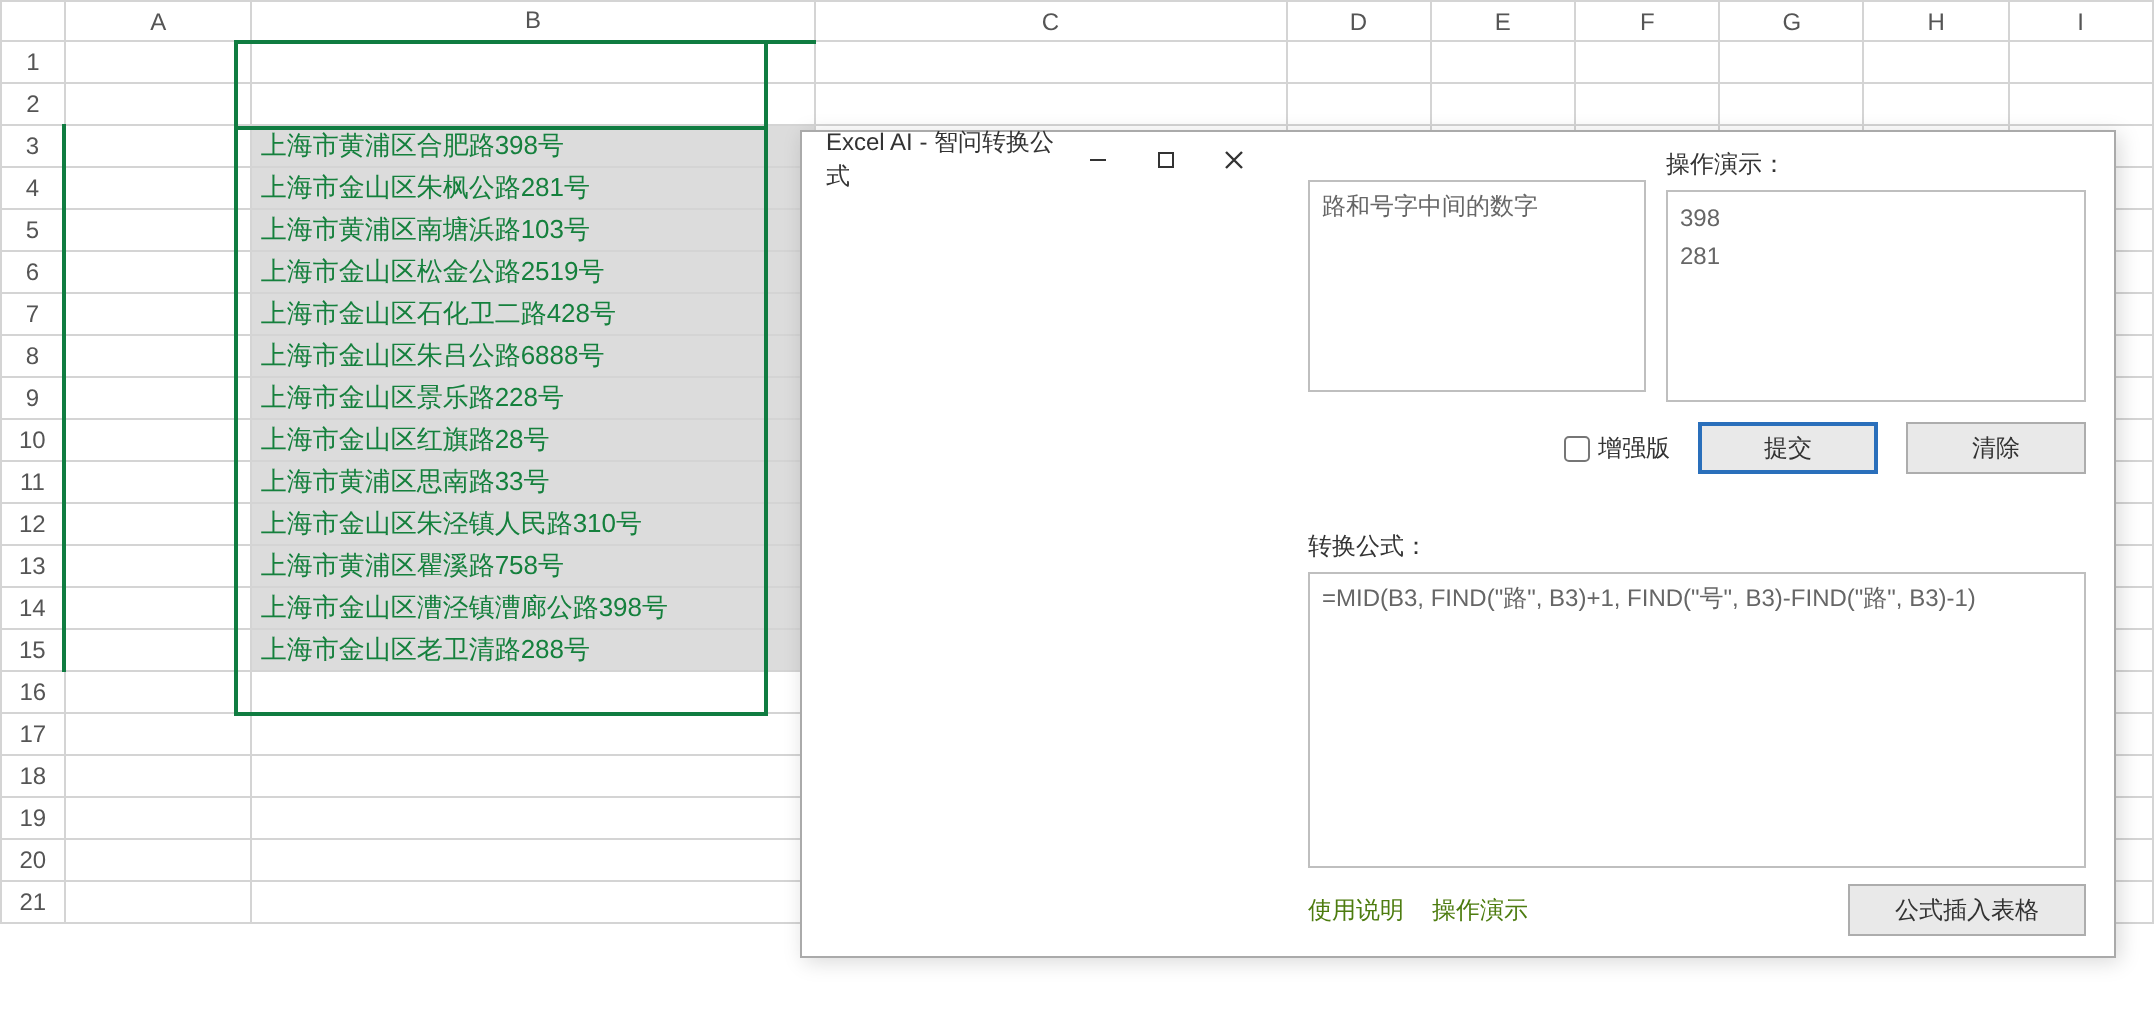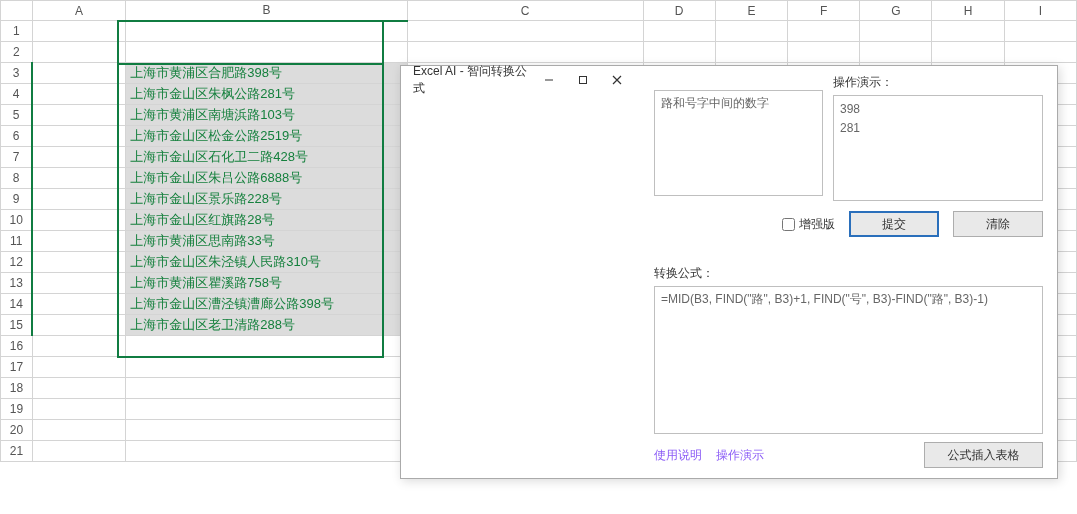--- a/index.html
+++ b/index.html
@@ -52,21 +52,21 @@
 .ex-box { height: 106px; line-height: 1.6; }
 .row2 { display: flex; align-items: center; justify-content: flex-end; gap: 14px; margin-top: 10px; }
 .chk { display: flex; align-items: center; gap: 4px; font-size: 12px; color: #333; }
 .chk input { width: 13px; height: 13px; }
 .button { border: 1px solid #adadad; background: #e9e9e9; width: 90px; height: 26px; font-size: 12px; display: flex; align-items: center; justify-content: center; cursor: default; }
 .button.primary { border: 2px solid #2a6fbb; }
 .row3 { margin-top: 28px; display: flex; flex-direction: column; flex: 1; }
 .formula-box { flex: 1; min-height: 110px; color: #000; font-size: 12px; }
 .row4 { display: flex; align-items: center; justify-content: space-between; margin-top: 8px; }
 .links { display: flex; gap: 14px; }
-.links a { color: #8b5cf6; font-size: 12px; text-decoration: none; }
+.links a { color: #4d7c0f; font-size: 12px; text-decoration: none; }
 .insert-btn { width: 119px; }
 
 svg { display: block; }
 </style>
 </head>
 <body>
 
 <div class="sheet">
 <table class="grid">
   <thead>

